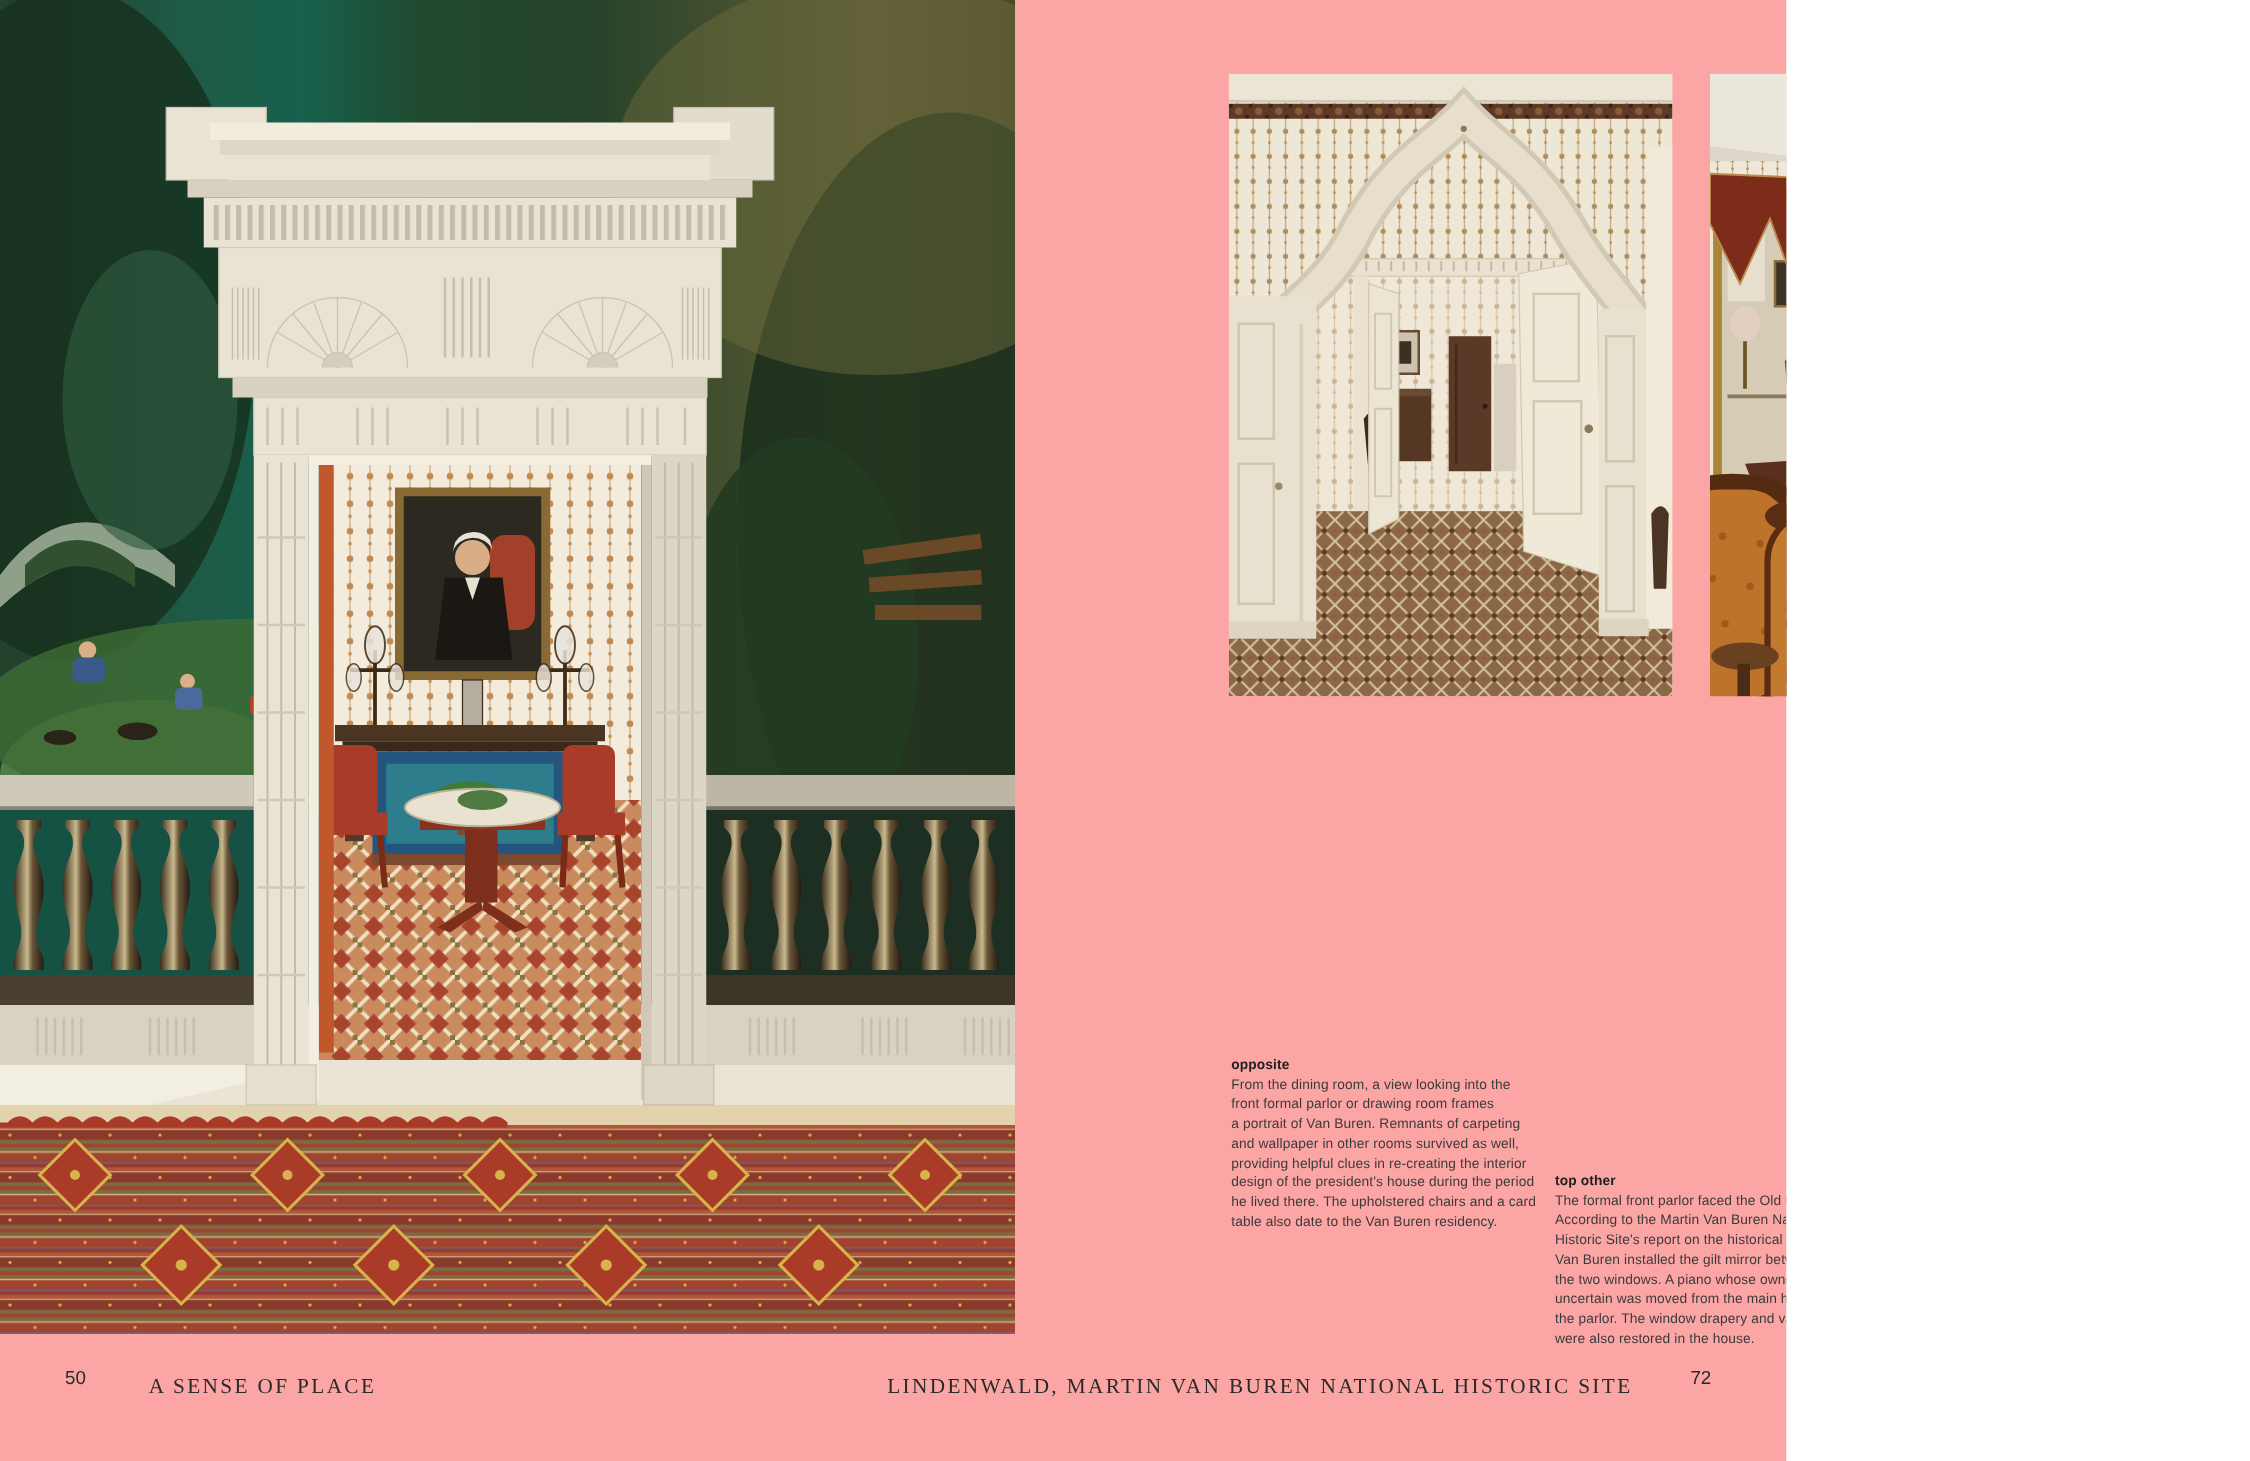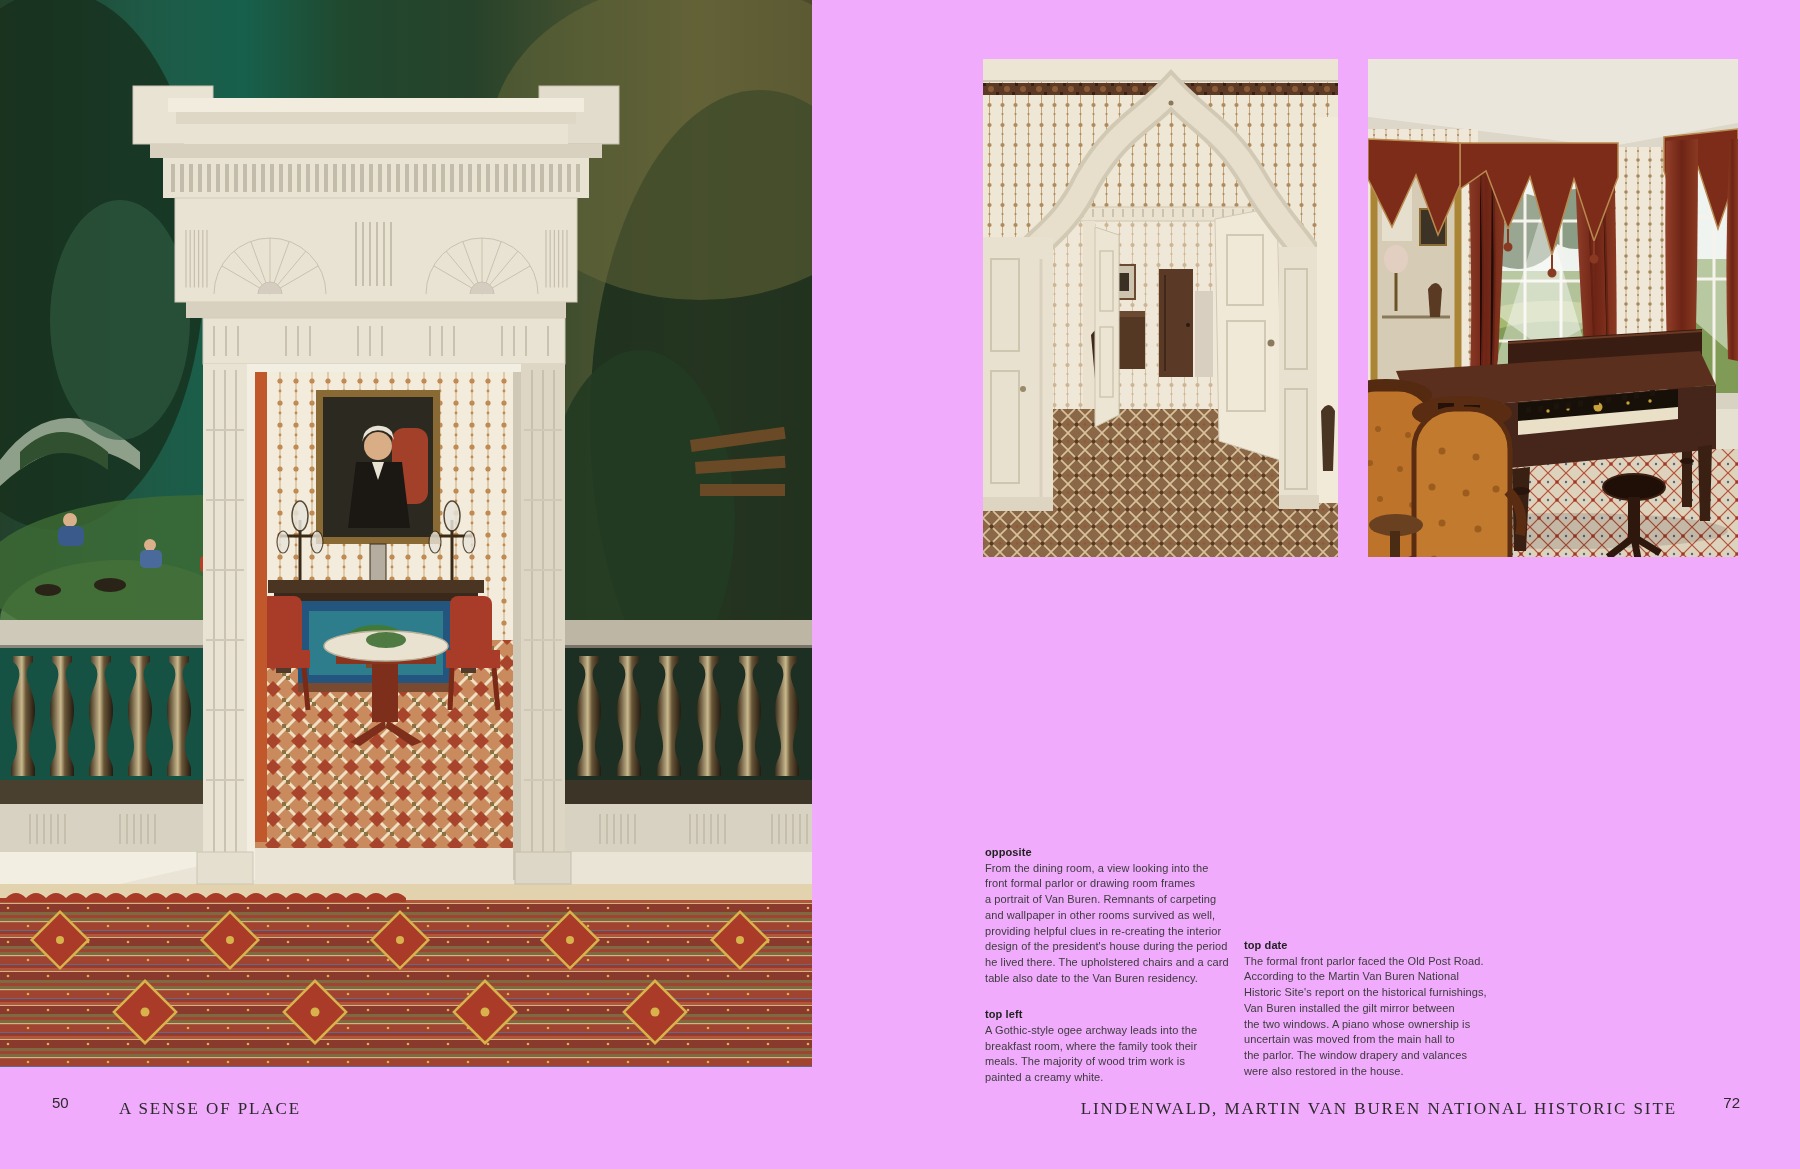--- a/index.html
+++ b/index.html
@@ -1,16 +1,16 @@
 <!DOCTYPE html>
 <html><head>
 <meta charset="utf-8">
 <style>
   html,body{margin:0;padding:0;background:#ffffff;}
-  #spread{position:relative;width:1800px;height:1169px;background:#f0abfc;overflow:hidden;
+  #spread{position:relative;width:1429px;height:1169px;background:#fca5a5;overflow:hidden;
           font-family:"Liberation Sans",sans-serif;}
   .photo{position:absolute;display:block;}
   .caption-col{position:absolute;color:#3b3b3b;font-size:11px;line-height:15.7px;letter-spacing:0.1px;}
   .caption-block{margin:0 0 21px 0;}
   .caption-label{font-weight:bold;color:#1f1f1f;white-space:pre-line;}
   .caption-body{white-space:pre-line;}
   .folio{position:absolute;font-family:Liberation Sans, sans-serif;font-size:15px;color:#2a2a2a;}
   .running-head{position:absolute;font-family:"Liberation Serif",serif;font-size:17px;
                 letter-spacing:1.9px;color:#2a2a2a;white-space:nowrap;}
 </style>
@@ -620,32 +620,25 @@
       <div class="caption-label">opposite</div>
       <div class="caption-body">From the dining room, a view looking into the
 front formal parlor or drawing room frames
 a portrait of Van Buren. Remnants of carpeting
 and wallpaper in other rooms survived as well,
 providing helpful clues in re-creating the interior
 design of the president's house during the period
 he lived there. The upholstered chairs and a card
 table also date to the Van Buren residency.</div>
     </div>
-    <div class="caption-block">
-      <div class="caption-label">top left</div>
-      <div class="caption-body">A Gothic-style ogee archway leads into the
-breakfast room, where the family took their
-meals. The majority of wood trim work is
-painted a creamy white.</div>
-    </div>
   </div>
 
   <div class="caption-col" style="left:1244px;top:938px;width:280px">
     <div class="caption-block">
-      <div class="caption-label">top date</div>
+      <div class="caption-label">top other</div>
       <div class="caption-body">The formal front parlor faced the Old Post Road.
 According to the Martin Van Buren National
 Historic Site's report on the historical furnishings,
 Van Buren installed the gilt mirror between
 the two windows. A piano whose ownership is
 uncertain was moved from the main hall to
 the parlor. The window drapery and valances
 were also restored in the house.</div>
     </div>
   </div>

